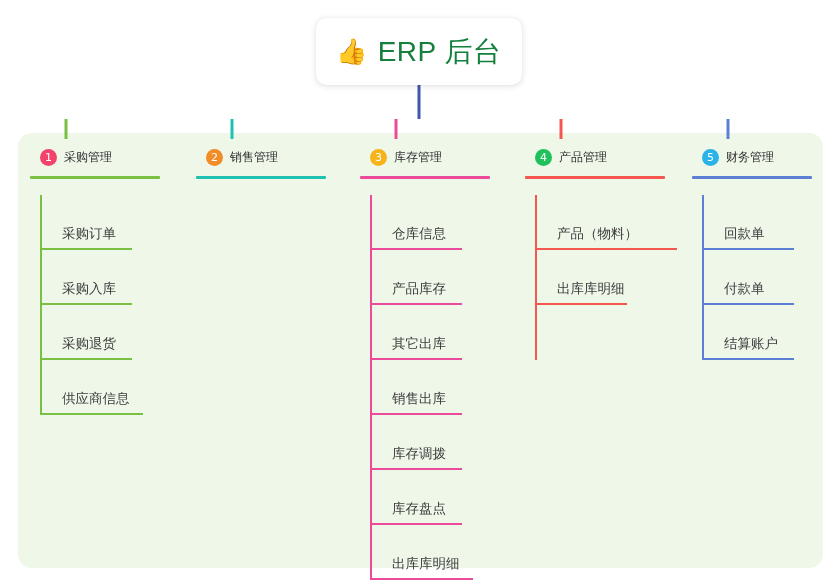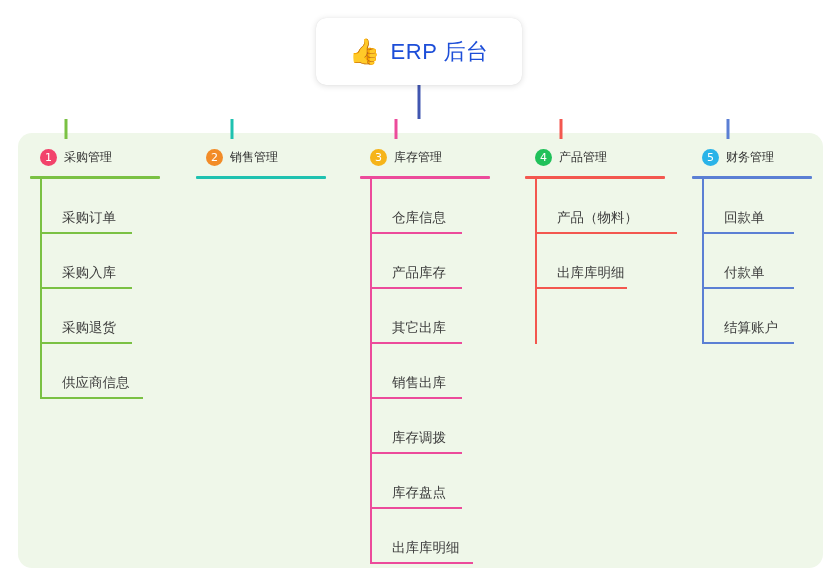--- a/index.html
+++ b/index.html
@@ -49,23 +49,23 @@
     justify-content: center;
     gap: 10px;
     z-index: 6;
   }
   #root-card .thumb {
     font-size: 25px;
     line-height: 1;
     display: inline-block;
   }
   #root-card .root-title {
-    font-size: 22px;
+    font-size: 28px;
     letter-spacing: 0.5px;
-    color: #1d4ed8;
+    color: #15803d;
     white-space: nowrap;
   }
 
   
   #wires {
     position: absolute;
     left: 0; top: 0;
     width: 839px;
     height: 588px;
     z-index: 4;
@@ -102,21 +102,21 @@
     white-space: nowrap;
   }
   .head-rule {
     height: 3px;
     margin-top: 7px;
     border-radius: 1px;
   }
 
   .children {
     position: relative;
-    margin-top: 0;
+    margin-top: 16px;
   }
   .spine {
     position: absolute;
     left: 10px;
     top: 0;
     width: 2px;
   }
   .leaf {
     position: relative;
     height: 55px;

